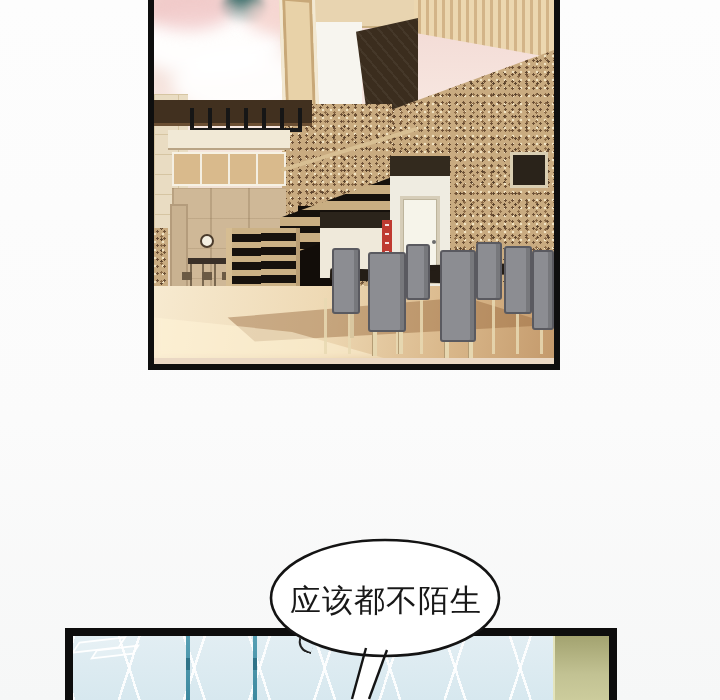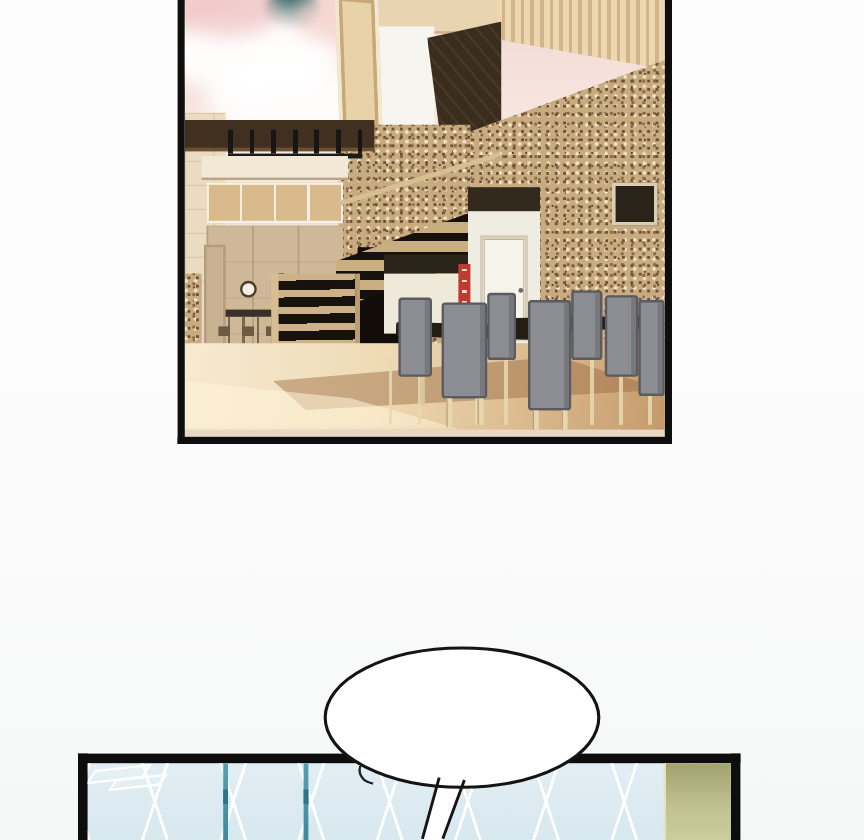--- a/index.html
+++ b/index.html
@@ -238,14 +238,15 @@
     <div class="a lounge lounge2"></div>
     <div class="a hook"></div>
   </div>
 
   <svg class="a bubble-svg" viewBox="0 0 282 168">
     <path d="M122 110 L106 168 L124 168 L142 112 Z" fill="#ffffff" stroke="none"></path>
     <ellipse cx="139" cy="66" rx="114" ry="58" fill="#ffffff" stroke="#141414" stroke-width="2.6"></ellipse>
     <path d="M120 116 L106 167" fill="none" stroke="#141414" stroke-width="2.4"></path>
     <path d="M141 118 L123 167" fill="none" stroke="#141414" stroke-width="2.4"></path>
   </svg>
+  <div class="a bubble-text">应该都不陌生</div>
 
 </div>
 
 </body></html>

